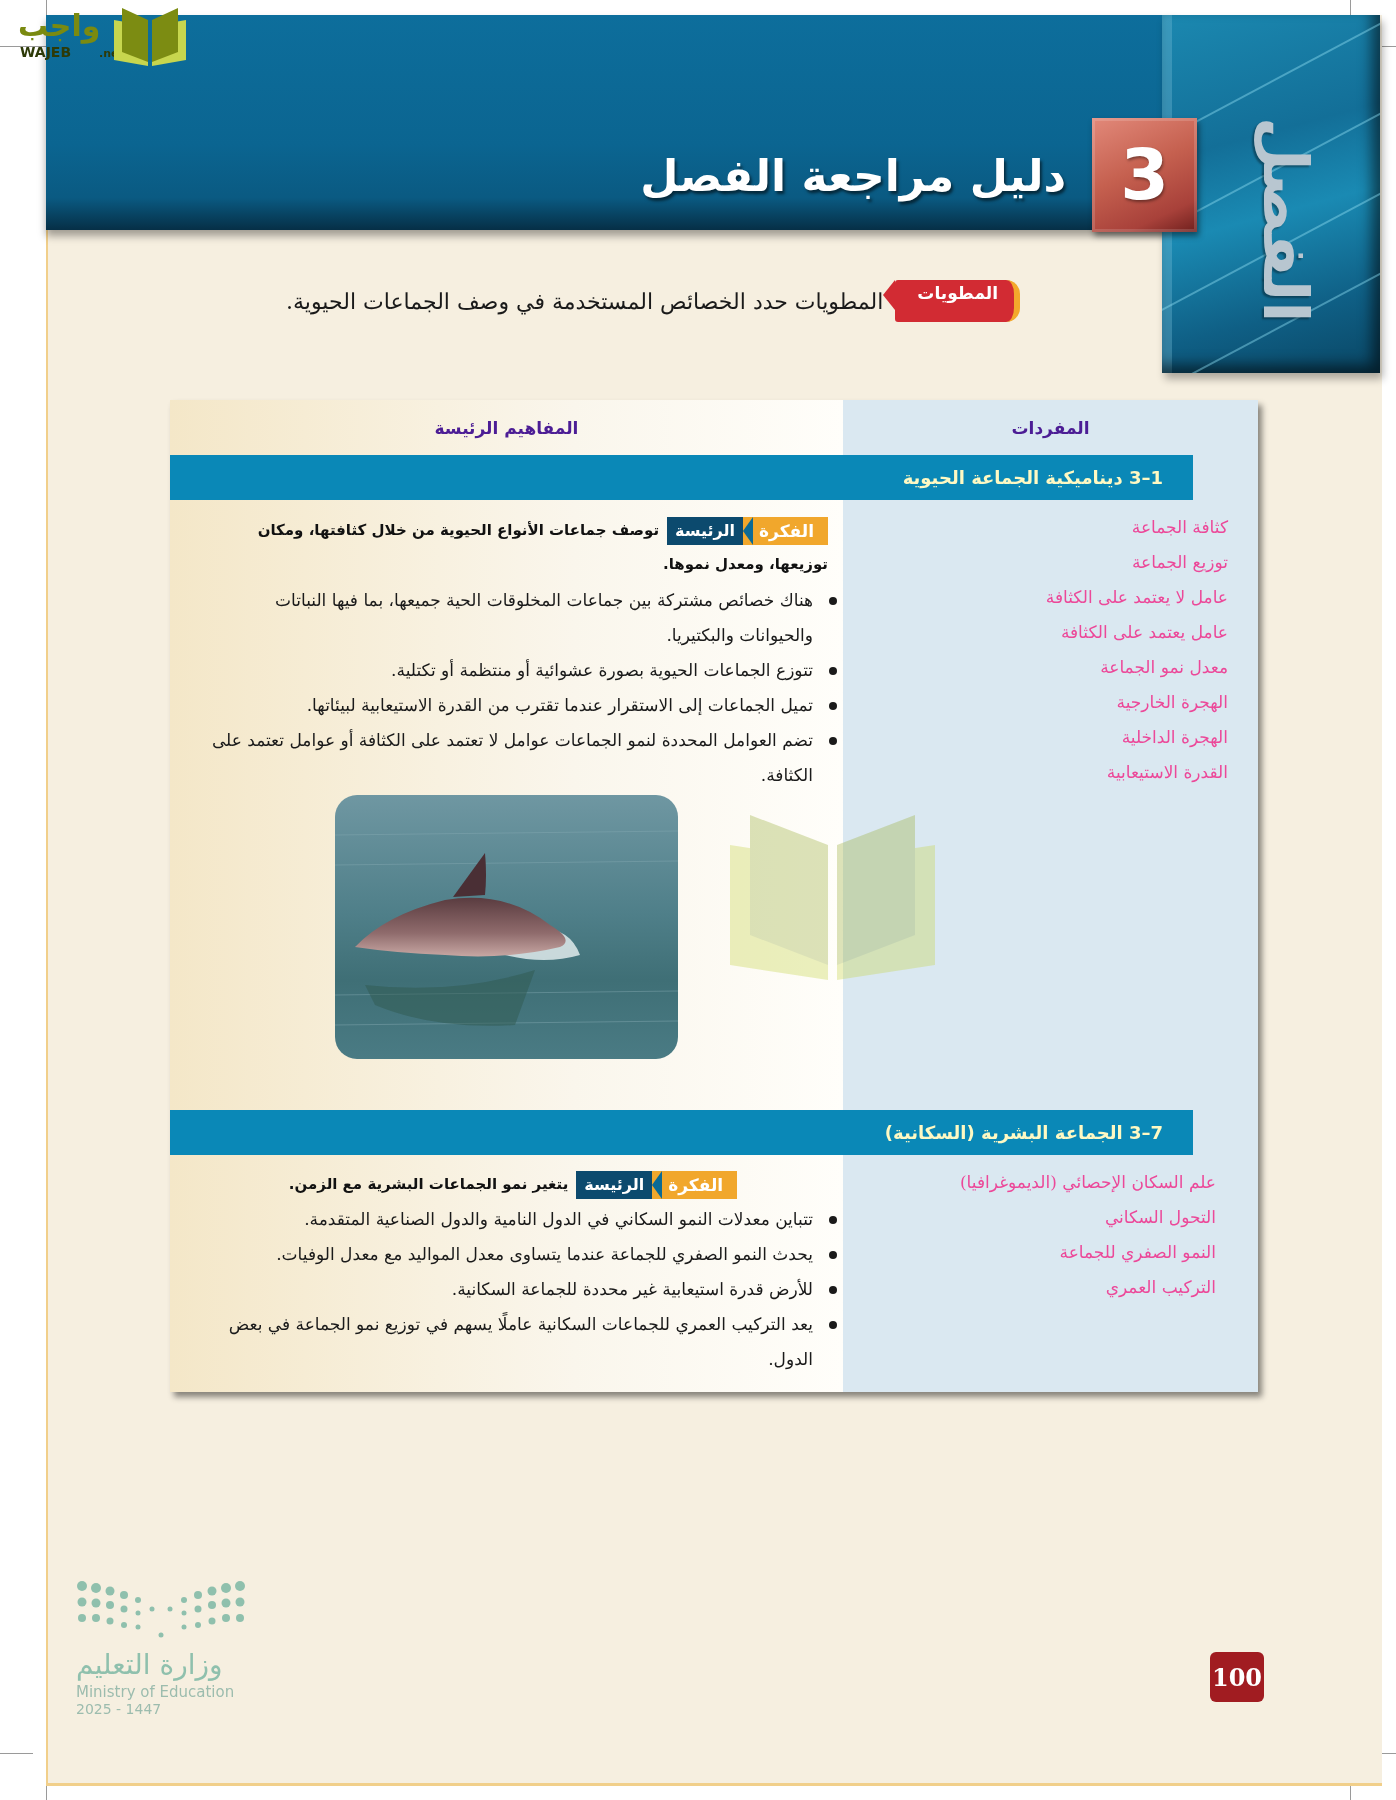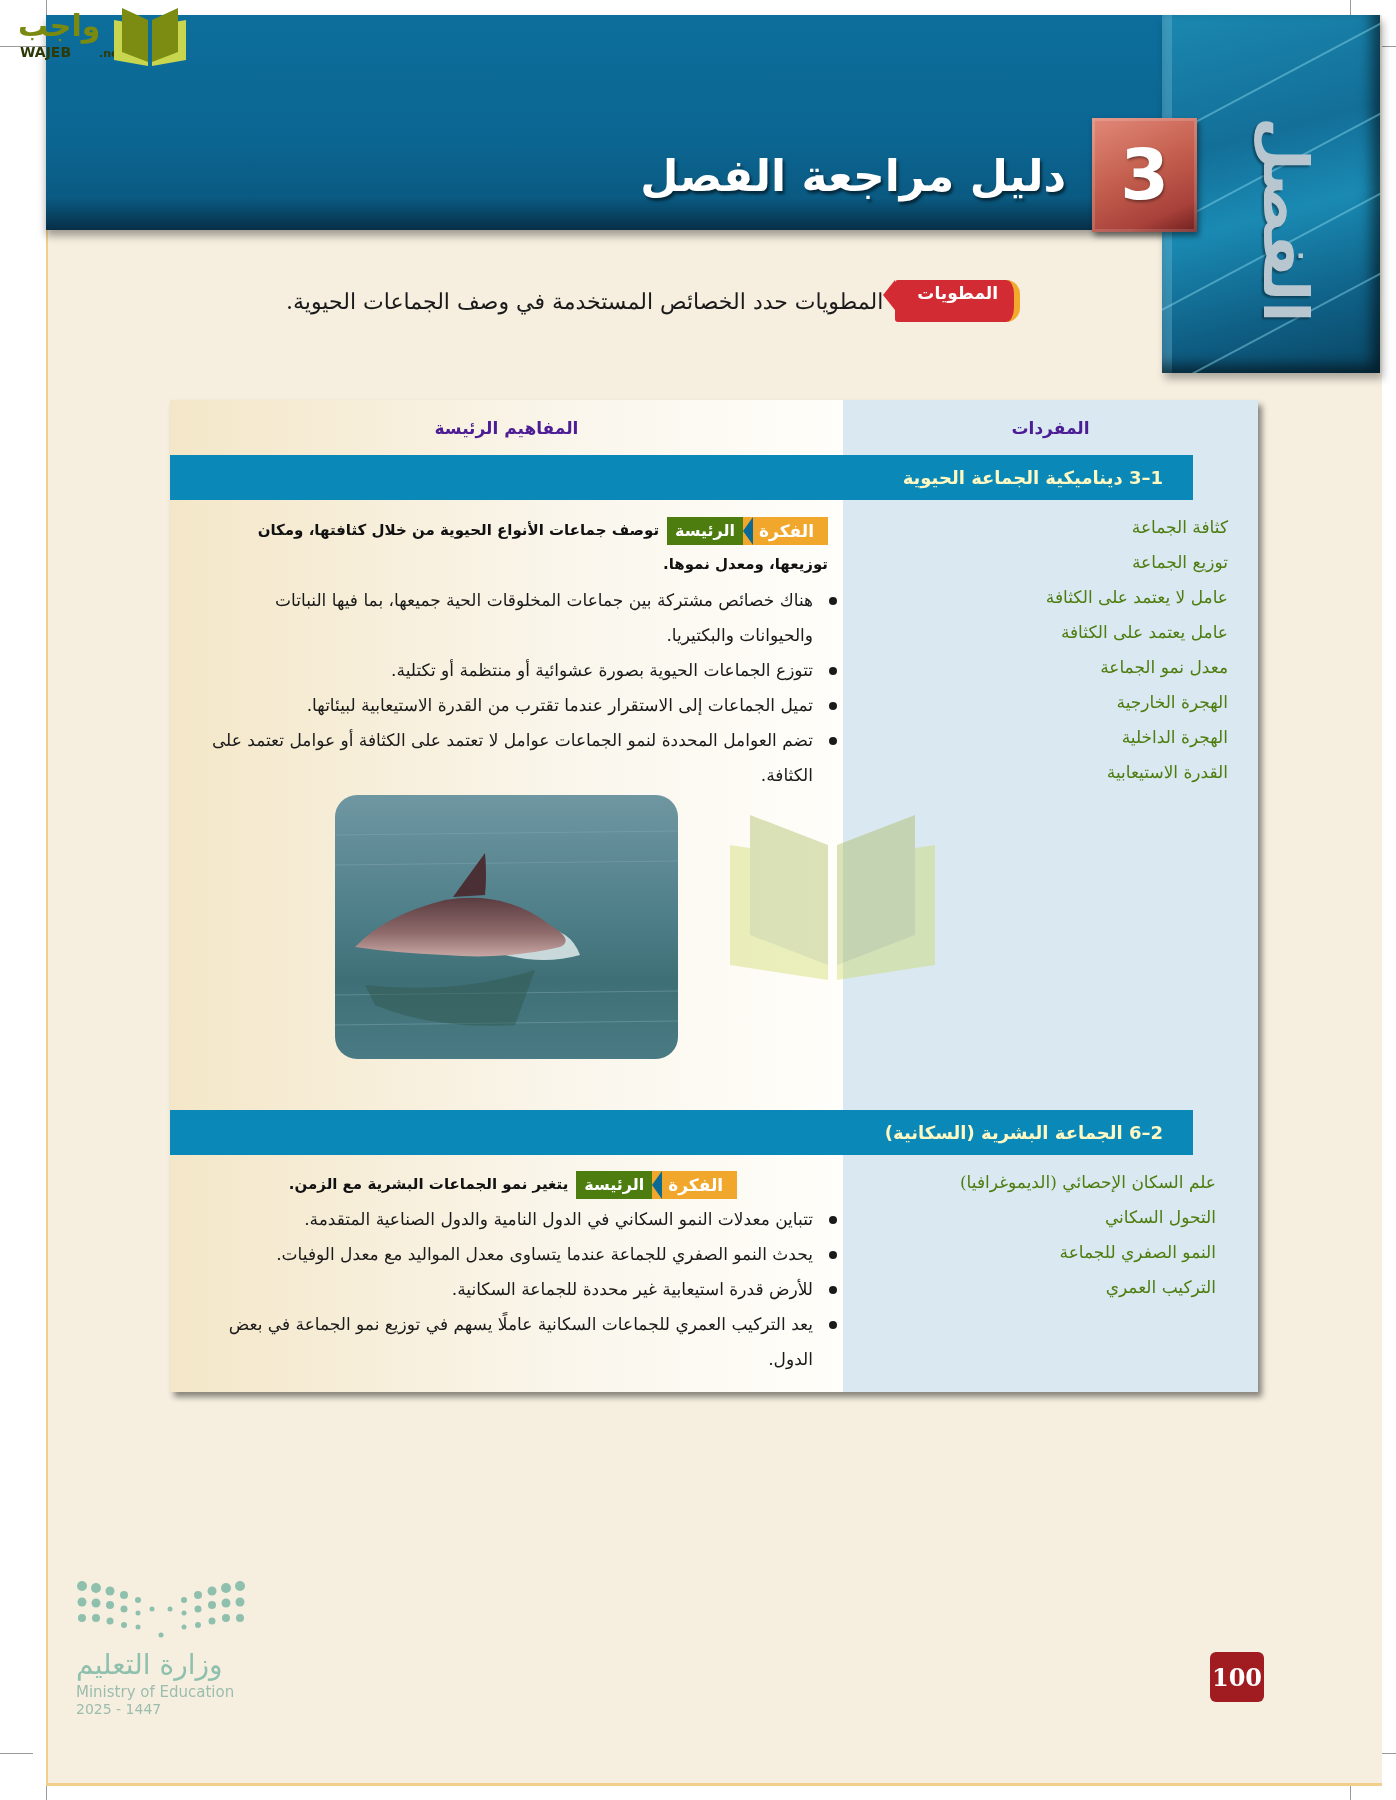--- a/index.html
+++ b/index.html
@@ -22,26 +22,26 @@
   
   .table{position:absolute;left:170px;top:400px;width:1088px;height:992px;box-shadow:4px 5px 6px rgba(0,0,0,.45);}
   .col-concepts{position:absolute;left:0;top:0;width:673px;height:100%;background:linear-gradient(90deg,#f4e7c8 0%,#faf6ec 60%,#fffefa 100%);}
   .col-vocab{position:absolute;left:673px;top:0;width:415px;height:100%;background:#dae8f1;}
   .th{position:absolute;top:0;height:55px;display:flex;align-items:center;justify-content:center;color:#4c1d95;font-weight:bold;font-size:17px;}
   .th-concepts{left:0;width:673px;}
   .th-vocab{left:673px;width:415px;}
   .sec-bar{position:absolute;left:0;width:1023px;height:45px;background:#0a88b7;color:#fef9c3;font-weight:bold;font-size:18px;direction:rtl;display:flex;align-items:center;padding-right:30px;box-sizing:border-box;}
   .big-idea{position:absolute;right:440px;direction:rtl;width:620px;font-size:15px;font-weight:bold;line-height:34px;color:#111;}
   .tag-idea{display:inline-block;background:#f1a72c;color:#fff;font-weight:bold;padding:0 14px 0 6px;height:28px;line-height:28px;vertical-align:middle;position:relative;font-size:17px;}
-  .tag-main{display:inline-block;background:#4d7c0f;color:#fff;font-weight:bold;padding:0 8px 0 8px;height:28px;line-height:28px;vertical-align:middle;margin-left:8px;font-size:16px;position:relative;}
+  .tag-main{display:inline-block;background:#0c4a6e;color:#fff;font-weight:bold;padding:0 8px 0 8px;height:28px;line-height:28px;vertical-align:middle;margin-left:8px;font-size:16px;position:relative;}
   .chev{display:inline-block;vertical-align:middle;width:0;height:0;border-style:solid;border-width:14px 10px 14px 0;border-color:transparent #0b6a95 transparent #f1a72c;background:#f1a72c;}
   .bullets{position:absolute;direction:rtl;list-style:none;margin:0;padding:0;font-family:"DejaVu Serif",serif;font-size:17px;line-height:35px;color:#1a1a1a;}
   .bullets li{position:relative;padding-right:30px;}
   .bullets li:before{content:"";position:absolute;right:6px;top:14px;width:8px;height:8px;border-radius:50%;background:#1a1a1a;}
-  .vocab-list{position:absolute;direction:rtl;list-style:none;margin:0;padding:0;font-family:"DejaVu Serif",serif;font-size:17px;line-height:35px;color:#4d7c0f;}
+  .vocab-list{position:absolute;direction:rtl;list-style:none;margin:0;padding:0;font-family:"DejaVu Serif",serif;font-size:17px;line-height:35px;color:#ec4899;}
   .photo{position:absolute;left:335px;top:795px;width:343px;height:264px;border-radius:22px;overflow:hidden;background:linear-gradient(180deg,#6f97a2 0%,#4f7f89 45%,#3f6f76 70%,#4a7b84 100%);}
   .wm-book{position:absolute;left:720px;top:815px;width:225px;height:165px;opacity:.35;}
   
   .moe{position:absolute;left:76px;top:1580px;width:200px;}
   .moe-ar{font-family:"DejaVu Sans",sans-serif;font-size:28px;color:#8fc0ad;direction:rtl;text-align:left;margin-top:4px;}
   .moe-en{font-family:"DejaVu Sans",sans-serif;font-size:15px;color:#9cbcae;margin-top:2px;}
   .moe-yr{font-family:"DejaVu Sans",sans-serif;font-size:14px;color:#9cbcae;}
   .page-num{position:absolute;left:1210px;top:1652px;width:54px;height:50px;background:#a11c21;border-radius:6px;color:#fff;font-family:"DejaVu Serif",serif;font-weight:bold;font-size:24px;display:flex;align-items:center;justify-content:center;}
   .wajeb{position:absolute;left:8px;top:4px;width:180px;height:64px;}
   .wajeb-ar{position:absolute;left:10px;top:4px;font-size:30px;font-weight:bold;color:#7a8a10;direction:rtl;}
@@ -114,21 +114,21 @@
     <li>كثافة الجماعة</li>
     <li>توزيع الجماعة</li>
     <li>عامل لا يعتمد على الكثافة</li>
     <li>عامل يعتمد على الكثافة</li>
     <li>معدل نمو الجماعة</li>
     <li>الهجرة الخارجية</li>
     <li>الهجرة الداخلية</li>
     <li>القدرة الاستيعابية</li>
   </ul>
 
-  <div class="sec-bar" style="top:710px;">2–6 الجماعة البشرية (السكانية)</div>
+  <div class="sec-bar" style="top:710px;">7–3 الجماعة البشرية (السكانية)</div>
 
   <div class="big-idea" style="top:767px;right:430px;width:630px;text-align:center;">
     <span class="tag-idea">الفكرة</span><span class="chev"></span><span class="tag-main">الرئيسة</span><span>يتغير نمو الجماعات البشرية مع الزمن.</span>
   </div>
 
   <ul class="bullets" style="top:802px;right:415px;width:640px;">
     <li>تتباين معدلات النمو السكاني في الدول النامية والدول الصناعية المتقدمة.</li>
     <li>يحدث النمو الصفري للجماعة عندما يتساوى معدل المواليد مع معدل الوفيات.</li>
     <li>للأرض قدرة استيعابية غير محددة للجماعة السكانية.</li>
     <li>يعد التركيب العمري للجماعات السكانية عاملًا يسهم في توزيع نمو الجماعة في بعض الدول.</li>

